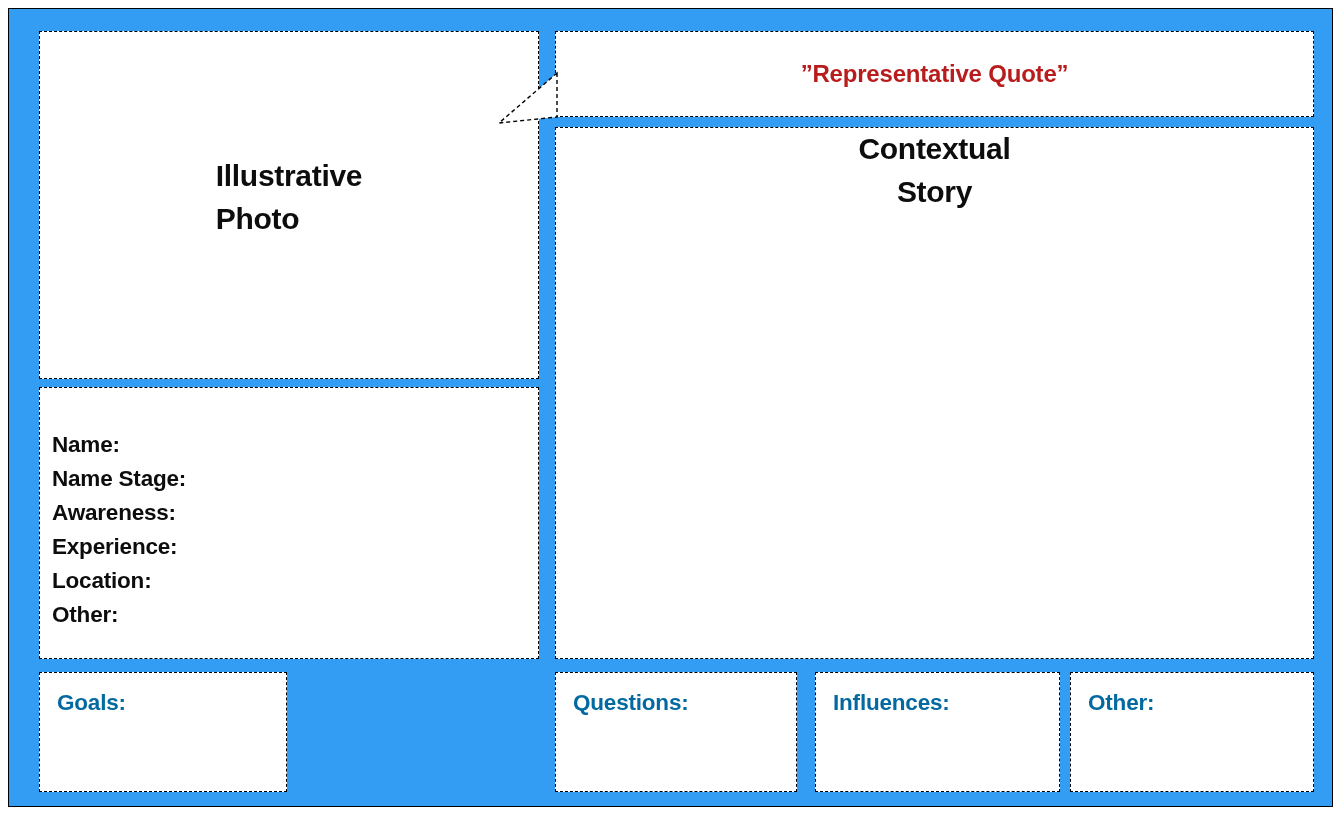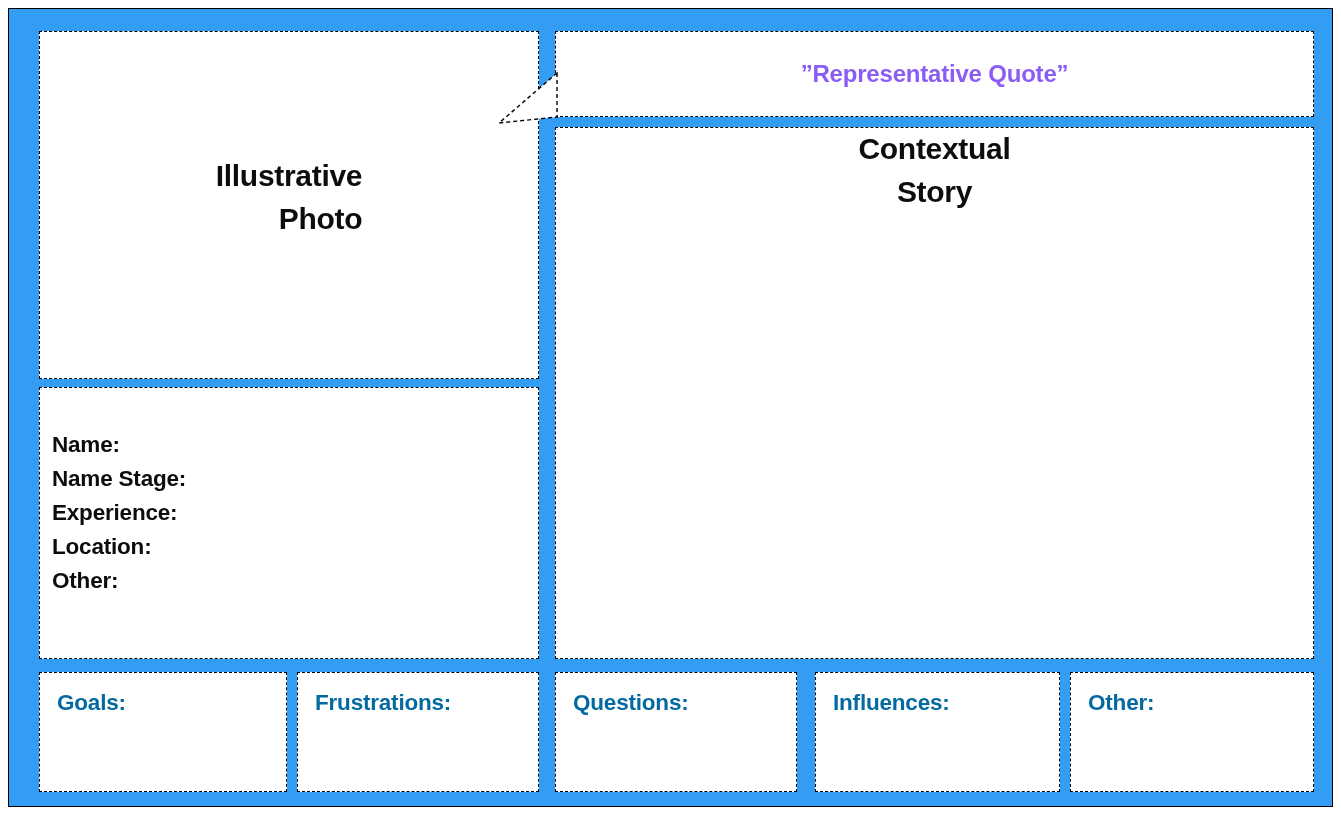--- a/index.html
+++ b/index.html
@@ -56,21 +56,21 @@
     width: 500px;
     height: 348px;
     display: flex;
     align-items: center;
     justify-content: center;
   }
   #photo-cell .big-label {
     font-size: 30px;
     font-weight: bold;
     line-height: 1.42;
-    text-align: right;
+    text-align: left;
     color: #0d0d0d;
     letter-spacing: -0.3px;
     margin-top: -14px;
     white-space: pre-line;
   }
 
   
   #attributes-cell {
     left: 30px;
     top: 378px;
@@ -98,21 +98,21 @@
     top: 22px;
     width: 759px;
     height: 86px;
     display: flex;
     align-items: center;
     justify-content: center;
   }
   #quote-cell .quote-label {
     font-size: 24px;
     font-weight: bold;
-    color: #8b5cf6;
+    color: #b91c1c;
     letter-spacing: -0.2px;
     white-space: nowrap;
   }
 
   
   #quote-tail {
     position: absolute;
     left: 488px;
     top: 64px;
     width: 66px;
@@ -165,20 +165,21 @@
 
     <div class="cell" id="photo-cell">
       <div class="big-label">Illustrative
 Photo</div>
     </div>
 
     <div class="cell" id="attributes-cell">
       <ul class="attr-list">
         <li class="attr-item">Name:</li>
         <li class="attr-item">Name Stage:</li>
+        <li class="attr-item">Awareness:</li>
         <li class="attr-item">Experience:</li>
         <li class="attr-item">Location:</li>
         <li class="attr-item">Other:</li>
       </ul>
     </div>
 
     <div class="cell" id="quote-cell">
       <div class="quote-label">”Representative Quote”</div>
     </div>
 
@@ -188,23 +189,20 @@
 
     <div class="cell" id="story-cell">
       <div class="big-label">Contextual
 Story</div>
     </div>
 
     <div class="cell bottom-cell" id="bottom-goals">
       <div class="cell-label">Goals:</div>
     </div>
 
-    <div class="cell bottom-cell" id="bottom-frustrations">
-      <div class="cell-label">Frustrations:</div>
-    </div>
 
     <div class="cell bottom-cell" id="bottom-questions">
       <div class="cell-label">Questions:</div>
     </div>
 
     <div class="cell bottom-cell" id="bottom-influences">
       <div class="cell-label">Influences:</div>
     </div>
 
     <div class="cell bottom-cell" id="bottom-other">

